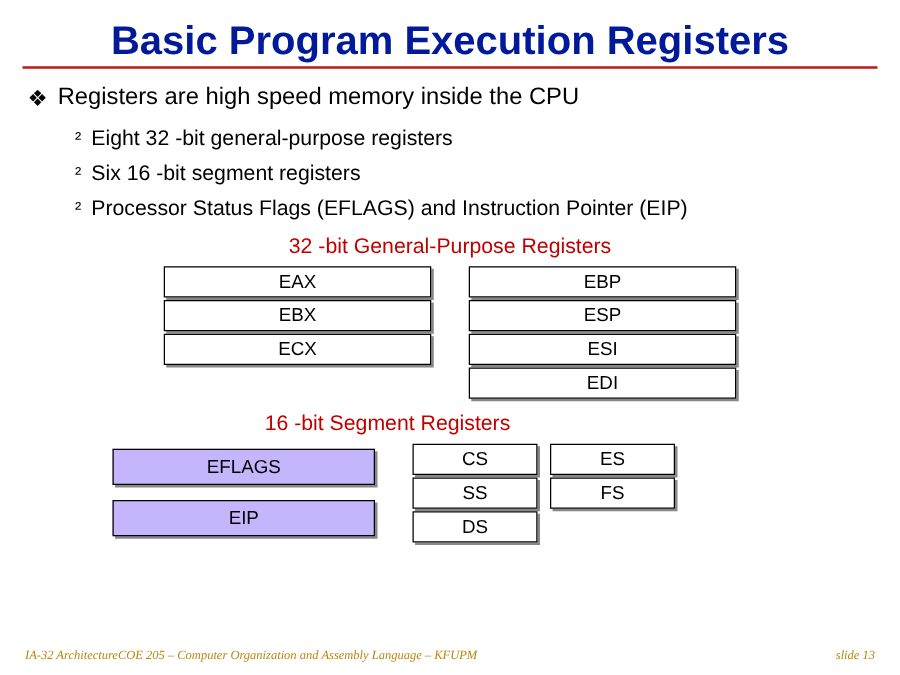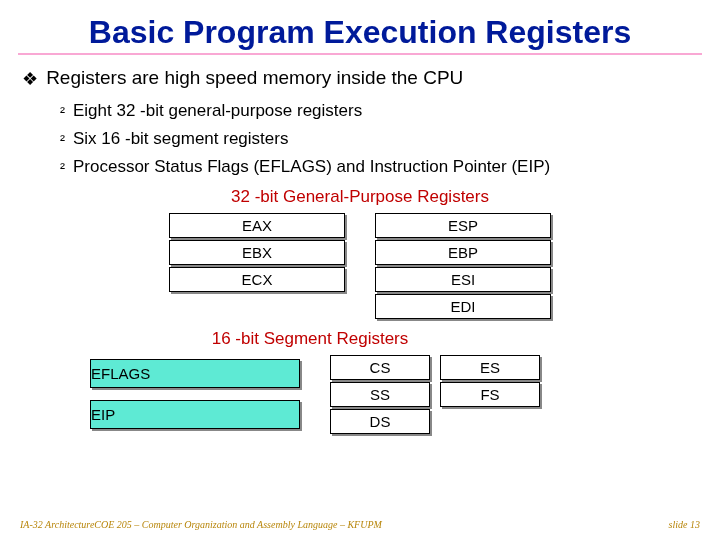--- a/index.html
+++ b/index.html
@@ -10,21 +10,21 @@
     position: relative;
     overflow: hidden;
   }
   .title {
     text-align: center;
     font-family: "Comic Sans MS", cursive, sans-serif;
     color: #001a9a;
     font-size: 32px;
     font-weight: bold;
     padding: 14px 0 2px 0;
-    border-bottom: 2px solid #f9a8d4;
+    border-bottom: 2px solid #b91c1c;
     margin: 0 18px 12px 18px;
   }
   .bullets { margin: 0 22px; }
   .lvl1 {
     display: flex; align-items: flex-start;
     font-size: 19px; color: #000;
     margin-bottom: 10px;
   }
   .lvl1 .bul { color: #000; margin-right: 8px; font-size: 18px; line-height: 24px; }
   .lvl2 {
@@ -38,21 +38,21 @@
     color: #c00000;
     font-size: 17px;
     margin: 8px 0 6px 0;
   }
   .reg-area {
     margin: 0 90px;
   }
   .reg-row { display: flex; justify-content: center; gap: 30px; }
   .reg-col { display: flex; flex-direction: column; gap: 0; }
   .reg-box {
-    width: 176px;
+    width: 214px;
     border: 1.5px solid #000;
     background: #fff;
     box-shadow: 2px 2px 0 #888;
     text-align: center;
     font-size: 15px;
     padding: 3px 0;
     margin-bottom: 2px;
   }
   .section-head.right {
     text-align: center;
@@ -60,23 +60,23 @@
     margin-top: 8px;
   }
   .bottom-area {
     margin: 4px 90px 0 90px;
     display: flex; gap: 30px; align-items: flex-start;
   }
   .left-stack { display: flex; flex-direction: column; gap: 12px; margin-top: 4px;}
   .wide-box {
     width: 210px;
     border: 1.5px solid #000;
-    background: #5eead4;
+    background: #c4b5fd;
     box-shadow: 2px 2px 0 #888;
-    text-align: left;
+    text-align: center;
     font-size: 15px;
     padding: 5px 0;
   }
   .seg-grid {
     display: grid;
     grid-template-columns: 100px 100px;
     gap: 2px 10px;
   }
   .seg-box {
     border: 1.5px solid #000;
@@ -125,22 +125,22 @@
 <div class="section-head">32 -bit General-Purpose Registers</div>
 
 <div class="reg-area">
   <div class="reg-row">
     <div class="reg-col">
       <div class="reg-box">EAX</div>
       <div class="reg-box">EBX</div>
       <div class="reg-box">ECX</div>
     </div>
     <div class="reg-col">
+      <div class="reg-box">EBP</div>
       <div class="reg-box">ESP</div>
-      <div class="reg-box">EBP</div>
       <div class="reg-box">ESI</div>
       <div class="reg-box">EDI</div>
     </div>
   </div>
 </div>
 
 <div class="section-head right">16 -bit Segment Registers</div>
 
 <div class="bottom-area">
   <div class="left-stack">

